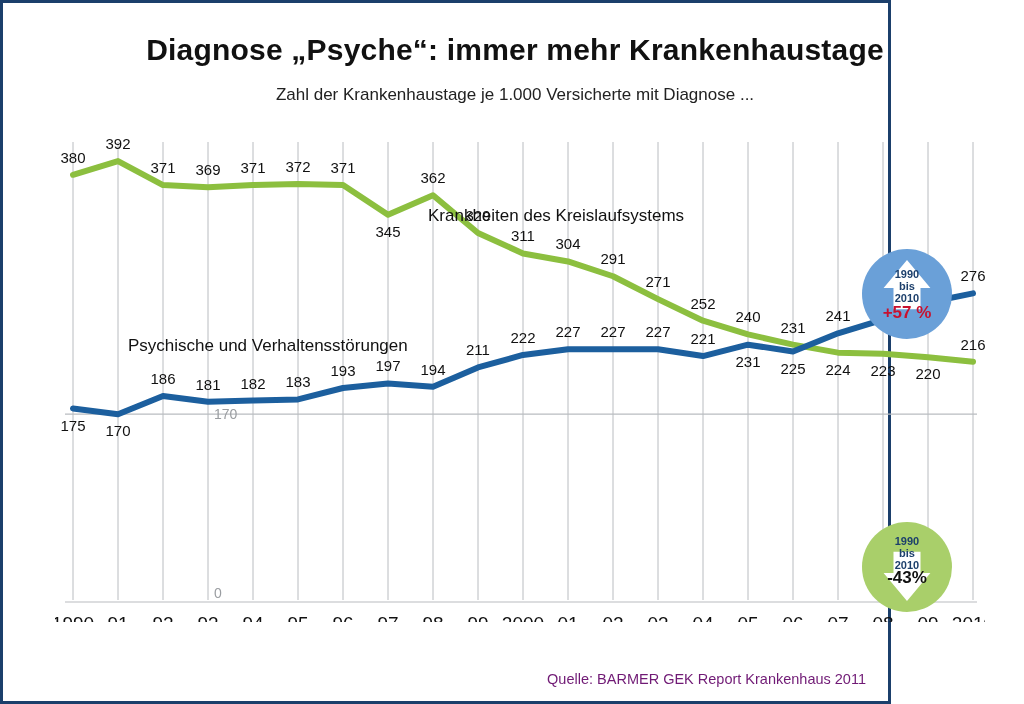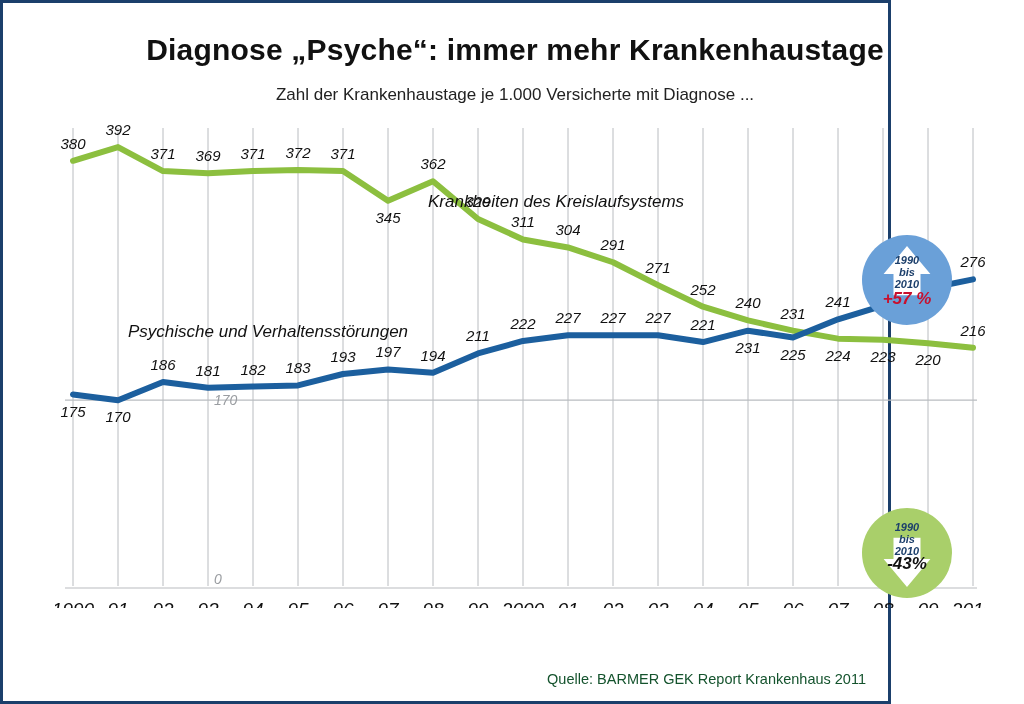--- a/index.html
+++ b/index.html
@@ -27,29 +27,29 @@
   }
   #subtitle{
     position:absolute;
     top:82px;left:0;width:1024px;
     text-align:center;
     font-size:17px;
     color:#222;
   }
   #plot{
     position:absolute;
-    left:52px;top:95px;
-    width:930px;height:510px;font-style:italic;
+    left:52px;top:109px;
+    width:930px;height:510px;
   }
   #plot svg{display:block;}
   #source{
     position:absolute;
     right:22px;bottom:14px;
     font-size:14.5px;
-    color:#14532d;
+    color:#701a75;
     margin-left:24px;
   }
   .lbl{
     font-family:"Liberation Sans", sans-serif;
     font-size:15px;
     fill:#111;
   }
   .xlbl{
     font-family:"Liberation Sans", sans-serif;
     font-size:19px;

